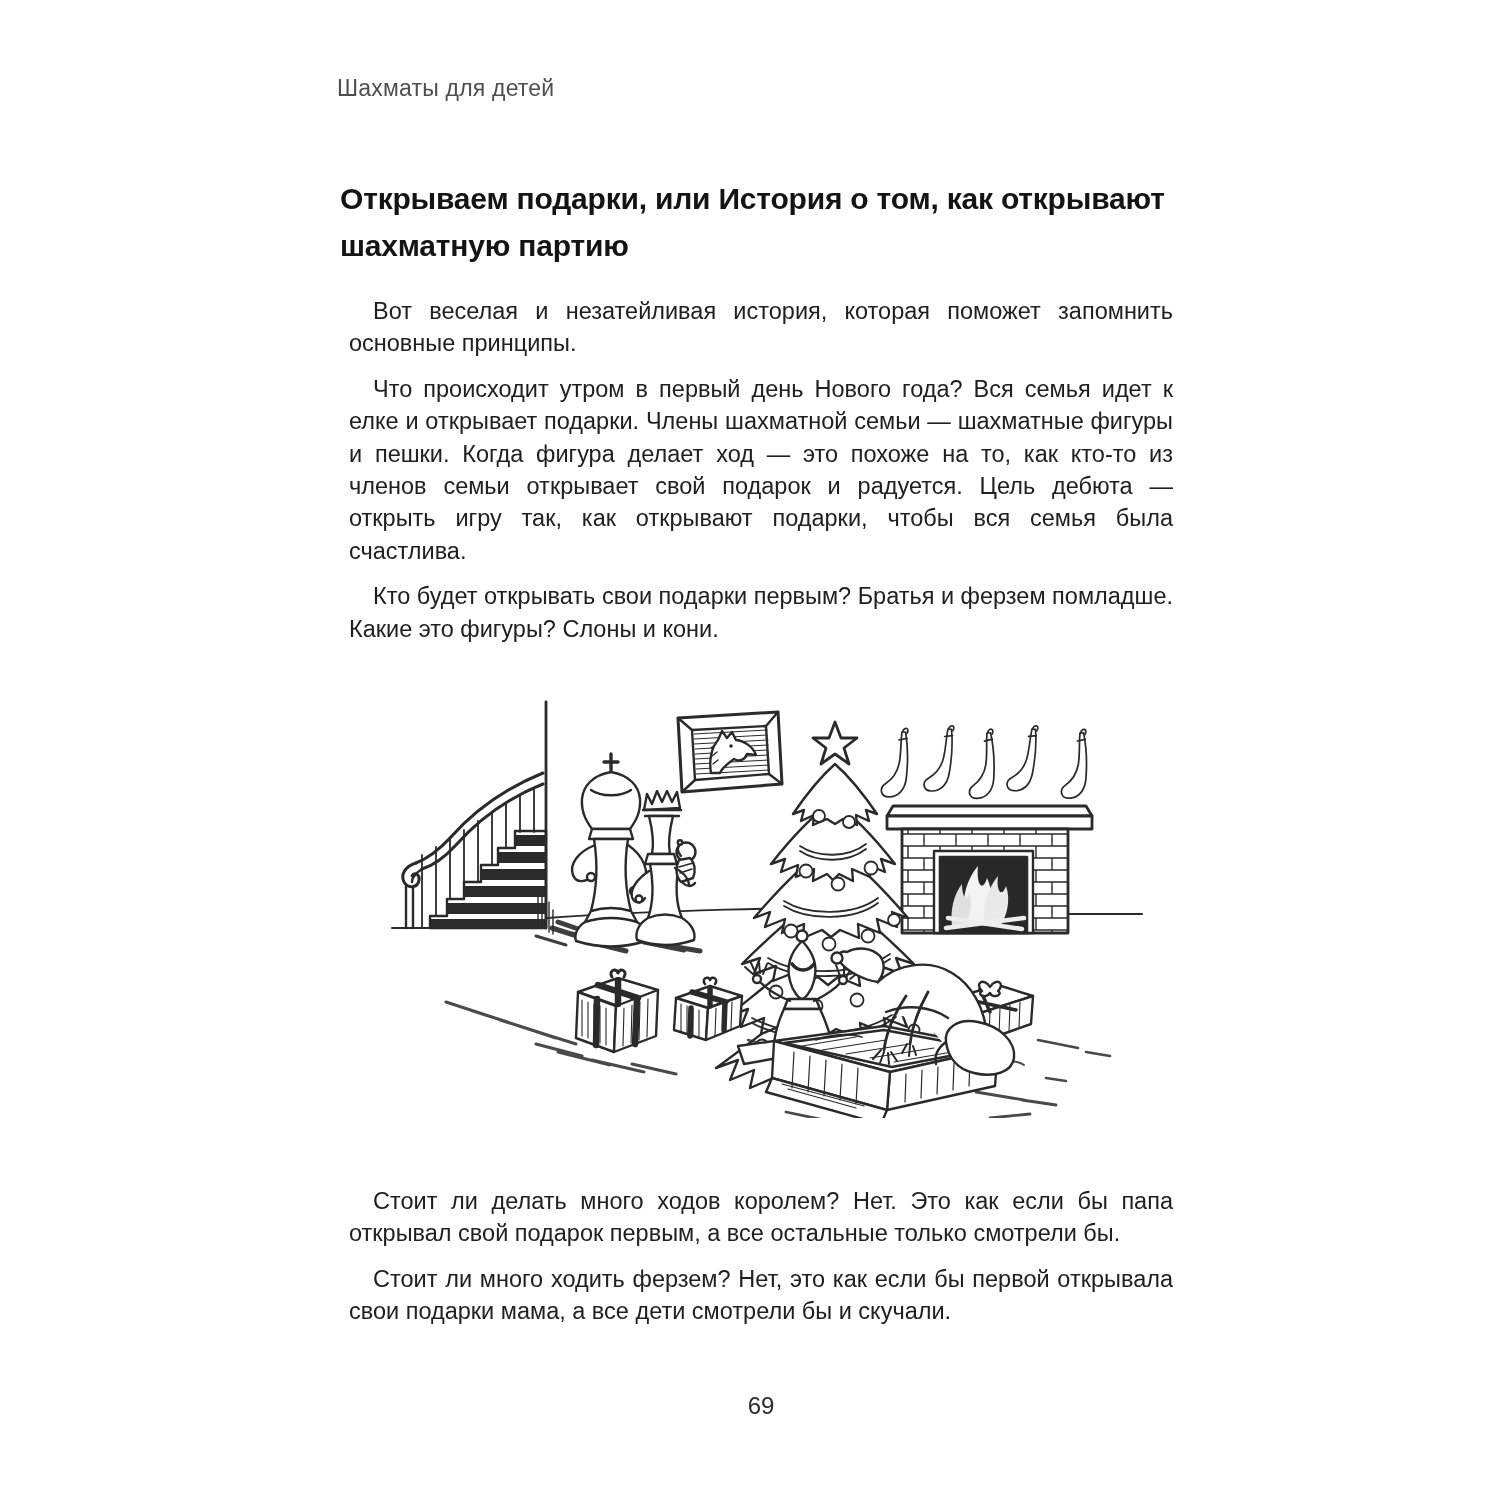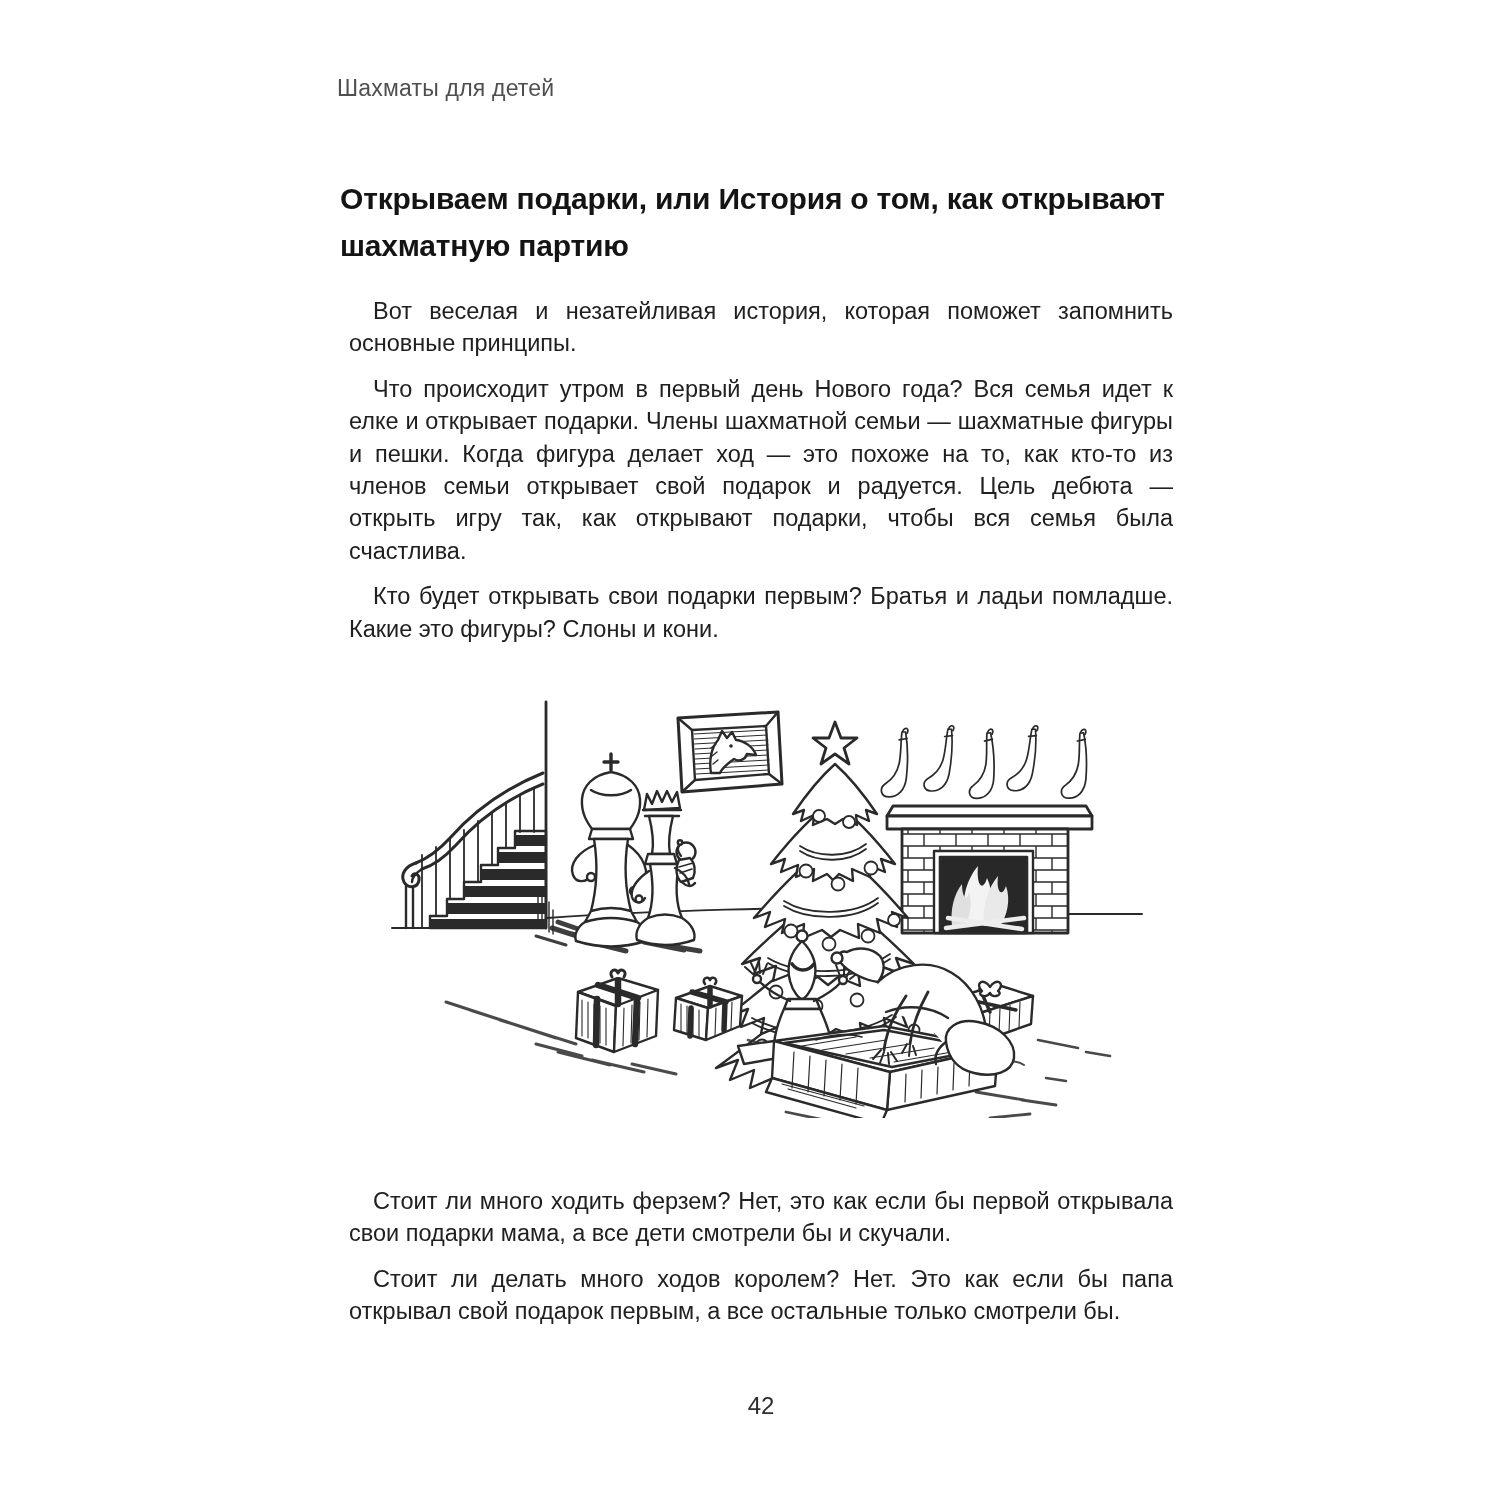--- a/index.html
+++ b/index.html
@@ -33,21 +33,21 @@
 
 <div class="page">
 
   <div class="running-head">Шахматы для детей</div>
 
   <h1 class="page-title">Открываем подарки, или История о том, как открывают шахматную партию</h1>
 
   <div class="copy copy-top">
     <p>Вот веселая и незатейливая история, которая поможет запомнить основные принципы.</p>
     <p>Что происходит утром в первый день Нового года? Вся семья идет к елке и открывает подарки. Члены шахматной семьи — шахматные фигуры и пешки. Когда фигура делает ход — это похоже на то, как кто-то из членов семьи открывает свой подарок и радуется. Цель дебюта — открыть игру так, как открывают подарки, чтобы вся семья была счастлива.</p>
-    <p>Кто будет открывать свои подарки первым? Братья и ладьи помладше. Какие это фигуры? Слоны и кони.</p>
+    <p>Кто будет открывать свои подарки первым? Братья и ферзем помладше. Какие это фигуры? Слоны и кони.</p>
   </div>
 
   <svg class="illustration" viewBox="0 0 760 422" xmlns="http://www.w3.org/2000/svg">
     <defs>
       <pattern id="brick" width="32" height="24" patternUnits="userSpaceOnUse">
         <rect width="32" height="24" fill="#ffffff"></rect>
         <path d="M0,6 H32 M0,18 H32" stroke="#2a2a2a" stroke-width="1.4" fill="none"></path>
         <path d="M10,6 V18 M26,18 V24 M26,0 V6" stroke="#2a2a2a" stroke-width="1.4" fill="none"></path>
       </pattern>
       <g id="sock">
@@ -299,19 +299,19 @@
       </g>
 
       <g stroke-width="2.8" opacity=".85">
         <path d="M400,416 l48,10 M440,424 l52,9 M496,430 l54,6 M552,430 l48,2 M604,422 l40,-4"></path>
         <path d="M590,396 l48,8 M636,404 l34,5"></path>
       </g>
     </g>
   </svg>
 
   <div class="copy copy-bottom">
+    <p>Стоит ли делать много ходов королем? Нет. Это как если бы папа открывал свой подарок первым, а все остальные только смотрели бы.</p>
     <p>Стоит ли много ходить ферзем? Нет, это как если бы первой открывала свои подарки мама, а все дети смотрели бы и скучали.</p>
-    <p>Стоит ли делать много ходов королем? Нет. Это как если бы папа открывал свой подарок первым, а все остальные только смотрели бы.</p>
   </div>
 
-  <div class="page-number">42</div>
+  <div class="page-number">69</div>
 
 </div>
 
 </body></html>

